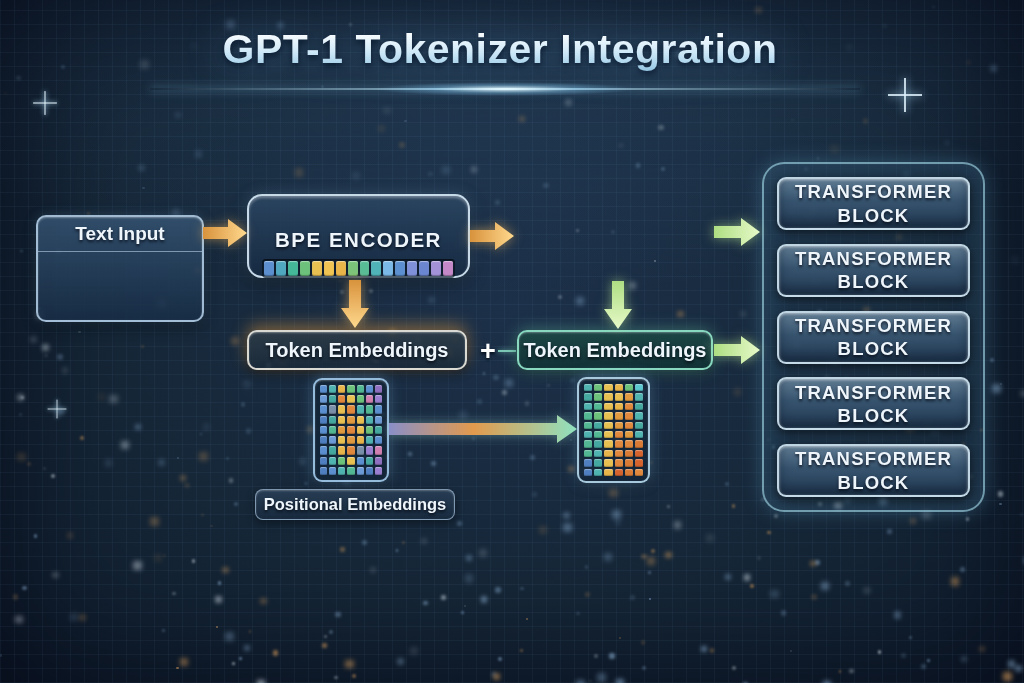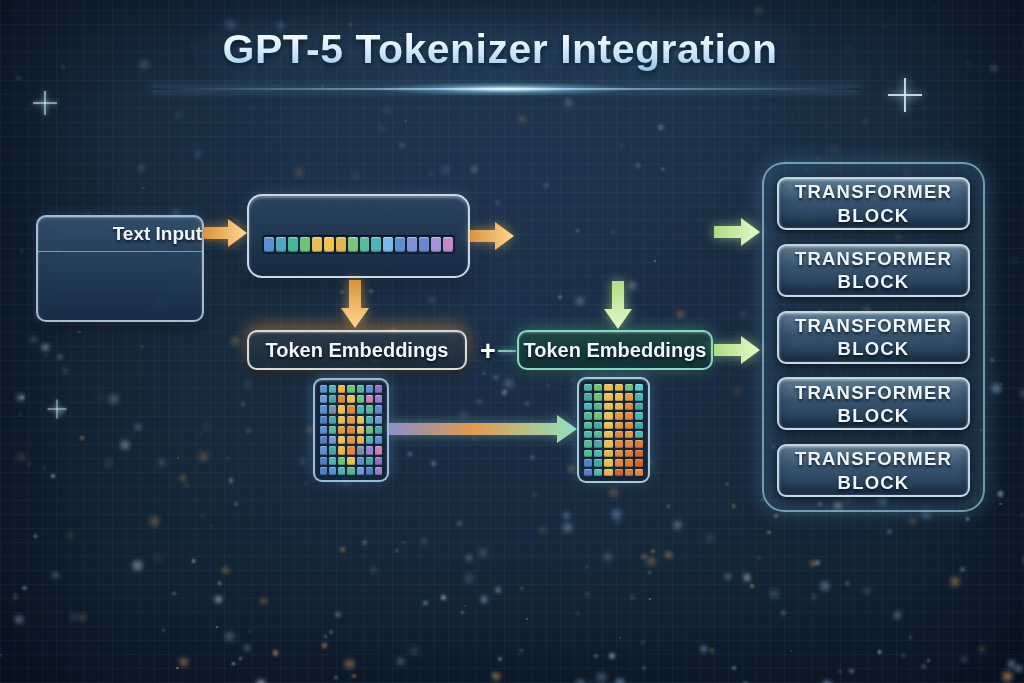--- a/index.html
+++ b/index.html
@@ -38,21 +38,21 @@
     background:radial-gradient(closest-side,rgba(225,248,255,.95),rgba(140,210,250,.35) 55%,transparent);}
 
   .box{position:absolute;box-sizing:border-box;border-radius:10px;}
   .lbl{text-shadow:0 2px 3px rgba(0,5,15,.75);}
 
   
   .text-input{left:36px;top:215px;width:168px;height:107px;
     background:linear-gradient(180deg,rgba(52,82,112,.88),rgba(24,45,70,.88));
     border:2px solid rgba(185,212,235,.85);
     box-shadow:0 5px 14px rgba(0,0,0,.45), inset 0 1px 2px rgba(255,255,255,.35), 0 0 12px rgba(120,180,230,.25);}
-  .text-input .box-head{height:34px;line-height:34px;text-align:right;font-weight:700;font-size:19px;
+  .text-input .box-head{height:34px;line-height:34px;text-align:center;font-weight:700;font-size:19px;
     border-bottom:1px solid rgba(200,222,242,.55);}
   .text-input .box-body{padding:7px 10px;font-size:14.5px;line-height:1.32;font-weight:600;color:#f2f7fc;}
 
   
   .bpe{left:247px;top:194px;width:223px;height:84px;border-radius:15px;
     background:linear-gradient(180deg,rgba(44,70,98,.9),rgba(22,42,66,.9));
     border:2px solid rgba(214,232,246,.92);
     box-shadow:0 5px 16px rgba(0,0,0,.5), inset 0 2px 3px rgba(255,255,255,.35), 0 0 14px rgba(140,200,250,.28);}
   .bpe-label{margin-top:8px;text-align:center;font-weight:700;font-size:20.5px;letter-spacing:1.5px;line-height:1.18;}
   .token-strip{display:flex;gap:2px;margin:7px 13px 0;height:15px;padding:2px;border-radius:4px;
@@ -455,32 +455,33 @@
       <span class="dot" style="left: 428.181px; top: 171.835px; width: 4.5569px; height: 4.5569px; background: rgb(156, 195, 232); opacity: 0.13; border-radius: 2px; filter: blur(1.4px);"></span>
       <span class="dot" style="left: 495.173px; top: 199.757px; width: 4.87307px; height: 4.87307px; background: rgb(156, 195, 232); opacity: 0.18; border-radius: 2px; filter: blur(1.5px);"></span>
       <span class="dot" style="left: 616.447px; top: 678.712px; width: 7.55458px; height: 7.55458px; background: rgb(156, 195, 232); opacity: 0.56; border-radius: 2px; filter: blur(2.4px);"></span>
       <span class="dot" style="left: 154.292px; top: 553.868px; width: 8.17496px; height: 8.17496px; background: rgb(226, 163, 92); opacity: 0.1; border-radius: 2px; filter: blur(2.6px);"></span>
     </div>
   <div class="gridlines"></div>
   <div class="glint" style="left:888px;top:78px;"></div>
   <div class="glint" style="left:28px;top:86px;transform:scale(.7);"></div>
   <div class="glint" style="left:40px;top:392px;transform:scale(.55);"></div>
 
-  <h1 class="title">GPT-5 Tokenizer Integration</h1>
+  <h1 class="title">GPT-1 Tokenizer Integration</h1>
   <div class="title-line">
     <div class="flare"></div>
   </div>
 
   <div class="box text-input">
     <div class="box-head lbl">Text Input</div>
   </div>
 
   <div class="box bpe">
     <div class="bpe-label lbl">
       <br>
+      <span>BPE ENCODER</span>
     </div>
     <div class="token-strip" id="token-strip">
         <div class="chip" style="background: rgb(91, 143, 208);"></div>
         <div class="chip" style="background: rgb(79, 168, 192);"></div>
         <div class="chip" style="background: rgb(69, 184, 154);"></div>
         <div class="chip" style="background: rgb(108, 194, 122);"></div>
         <div class="chip" style="background: rgb(232, 192, 82);"></div>
         <div class="chip" style="background: rgb(240, 196, 82);"></div>
         <div class="chip" style="background: rgb(232, 181, 74);"></div>
         <div class="chip" style="background: rgb(122, 196, 122);"></div>
@@ -621,20 +622,21 @@
       <div class="cell" style="background: rgb(224, 136, 61);"></div>
       <div class="cell" style="background: rgb(217, 122, 53);"></div>
       <div class="cell" style="background: rgb(212, 99, 46);"></div>
       <div class="cell" style="background: rgb(79, 127, 192);"></div>
       <div class="cell" style="background: rgb(79, 179, 176);"></div>
       <div class="cell" style="background: rgb(232, 181, 74);"></div>
       <div class="cell" style="background: rgb(212, 99, 46);"></div>
       <div class="cell" style="background: rgb(217, 122, 53);"></div>
       <div class="cell" style="background: rgb(224, 136, 61);"></div>
     </div>
+  <div class="box pos-label lbl">Positional Embeddings</div>
 
   <div class="stack">
     <div class="tblock lbl">
         <span>TRANSFORMER BLOCK</span>
       </div>
     <div class="tblock lbl">
         <span>TRANSFORMER BLOCK</span>
       </div>
     <div class="tblock lbl">
         <span>TRANSFORMER BLOCK</span>

